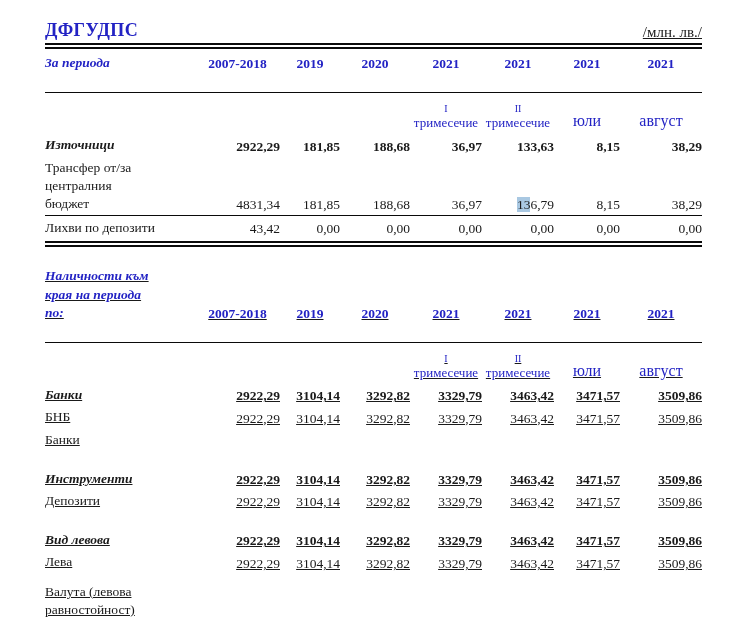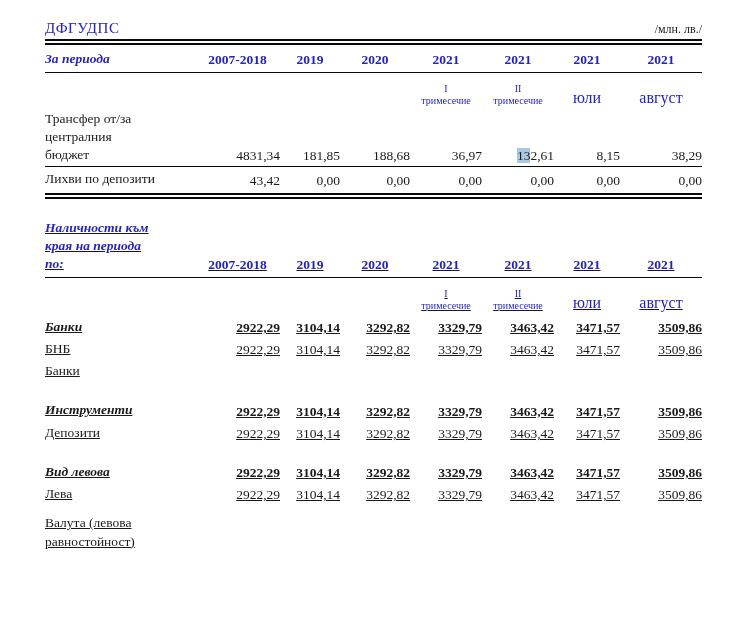--- a/index.html
+++ b/index.html
@@ -8,35 +8,35 @@
     --hl:#a9c8e2;
   }
   html,body{margin:0;padding:0;background:#ffffff;}
   body{
     width:740px;height:641px;overflow:hidden;
     font-family:"Liberation Serif", serif;
     color:var(--ink);
   }
   .page{padding:20px 38px 0 45px;}
   .hdr-row{display:flex;justify-content:space-between;align-items:flex-end;padding-bottom:2px;}
-  .doc-title{color:var(--blue);font-weight:normal;font-size:15px;letter-spacing:.5px;}
-  .unit{font-size:12px;}
+  .doc-title{color:var(--blue);font-weight:bold;font-size:18px;letter-spacing:.5px;}
+  .unit{font-size:15px;text-decoration:underline;}
   .rule-double{height:2px;border-top:2px solid #0a0a0a;border-bottom:2px solid #0a0a0a;}
   table{border-collapse:collapse;table-layout:fixed;width:657px;}
   td{vertical-align:bottom;font-size:13.5px;padding:2px 0;}
   td.num{text-align:right;}
   td.lbl{text-align:left;white-space:pre-line;line-height:1.35;}
   tr.years td{
     color:var(--blue);font-weight:bold;text-align:center;
-    border-bottom:1px solid #0a0a0a;padding:5px 0 4px;
+    border-bottom:1px solid #0a0a0a;padding:5px 0 20px;
   }
   tr.years td.lbl{text-align:left;font-style:italic;}
   tr.subhead td{color:var(--blue);text-align:center;padding:10px 0 1px;}
   .roman{display:block;font-size:10px;line-height:1.15;}
-  .qword{display:block;font-size:10px;line-height:1.2;}
+  .qword{display:block;font-size:13px;line-height:1.2;}
   .month{font-size:16px;}
   tr.boldrow td{font-weight:bold;}
   tr.boldrow td.lbl{font-style:italic;}
   tr.firstdata td{padding-top:5px;}
   tr.topline td{border-top:1px solid #0a0a0a;padding:3px 0 4px;}
   tr.gap td{padding:0;height:17px;}
   tr.smallgap td{padding:0;height:7px;}
   .section2{margin-top:15px;text-decoration:underline;}
   .sel{background:var(--hl);}
 </style>
@@ -83,29 +83,39 @@
         <span class="qword">тримесечие</span>
       </td>
       <td>
         <span class="roman">II</span>
         <span class="qword">тримесечие</span>
       </td>
       <td class="month">юли</td>
       <td class="month">август</td>
     </tr>
 
+    <tr class="boldrow firstdata">
+      <td class="lbl">Източници</td>
+      <td class="num">2922,29</td>
+      <td class="num">181,85</td>
+      <td class="num">188,68</td>
+      <td class="num">36,97</td>
+      <td class="num">133,63</td>
+      <td class="num">8,15</td>
+      <td class="num">38,29</td>
+    </tr>
     <tr>
       <td class="lbl">Трансфер от/за
 централния
 бюджет</td>
       <td class="num">4831,34</td>
       <td class="num">181,85</td>
       <td class="num">188,68</td>
       <td class="num">36,97</td>
-      <td class="num"><span class="sel">13</span><span>2,61</span></td>
+      <td class="num"><span class="sel">13</span><span>6,79</span></td>
       <td class="num">8,15</td>
       <td class="num">38,29</td>
     </tr>
     <tr class="topline">
       <td class="lbl">Лихви по депозити</td>
       <td class="num">43,42</td>
       <td class="num">0,00</td>
       <td class="num">0,00</td>
       <td class="num">0,00</td>
       <td class="num">0,00</td>

